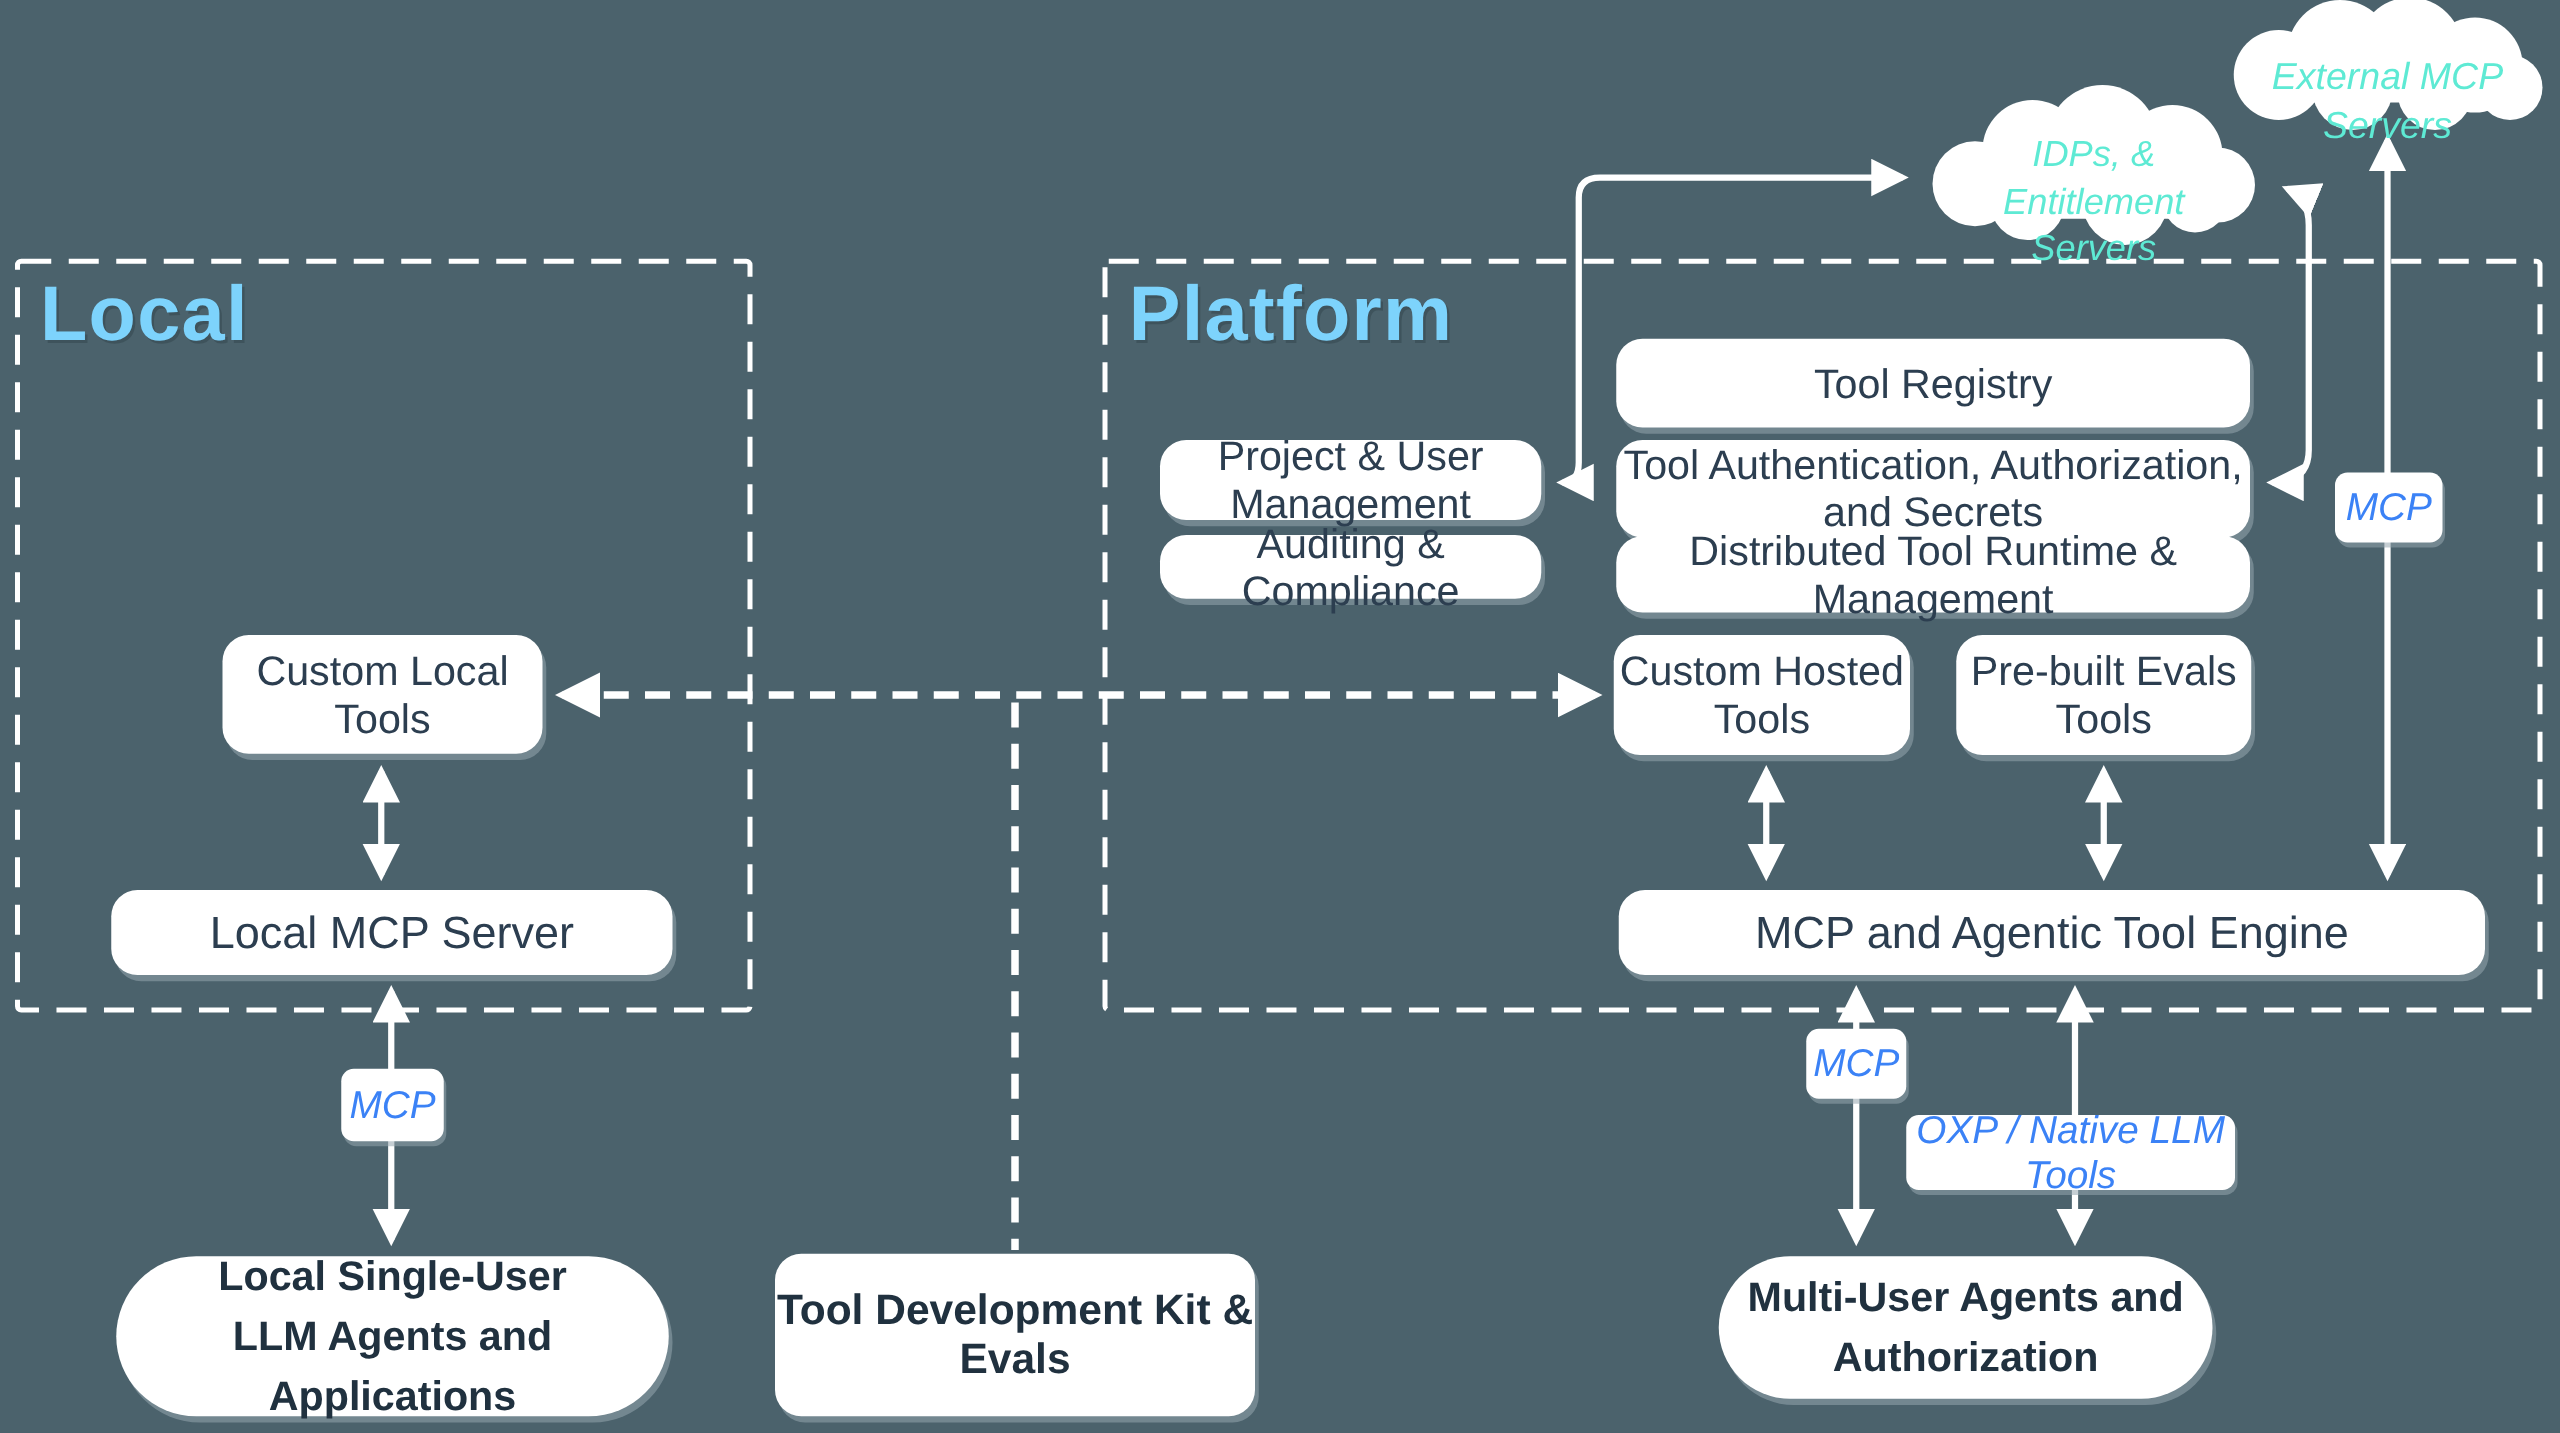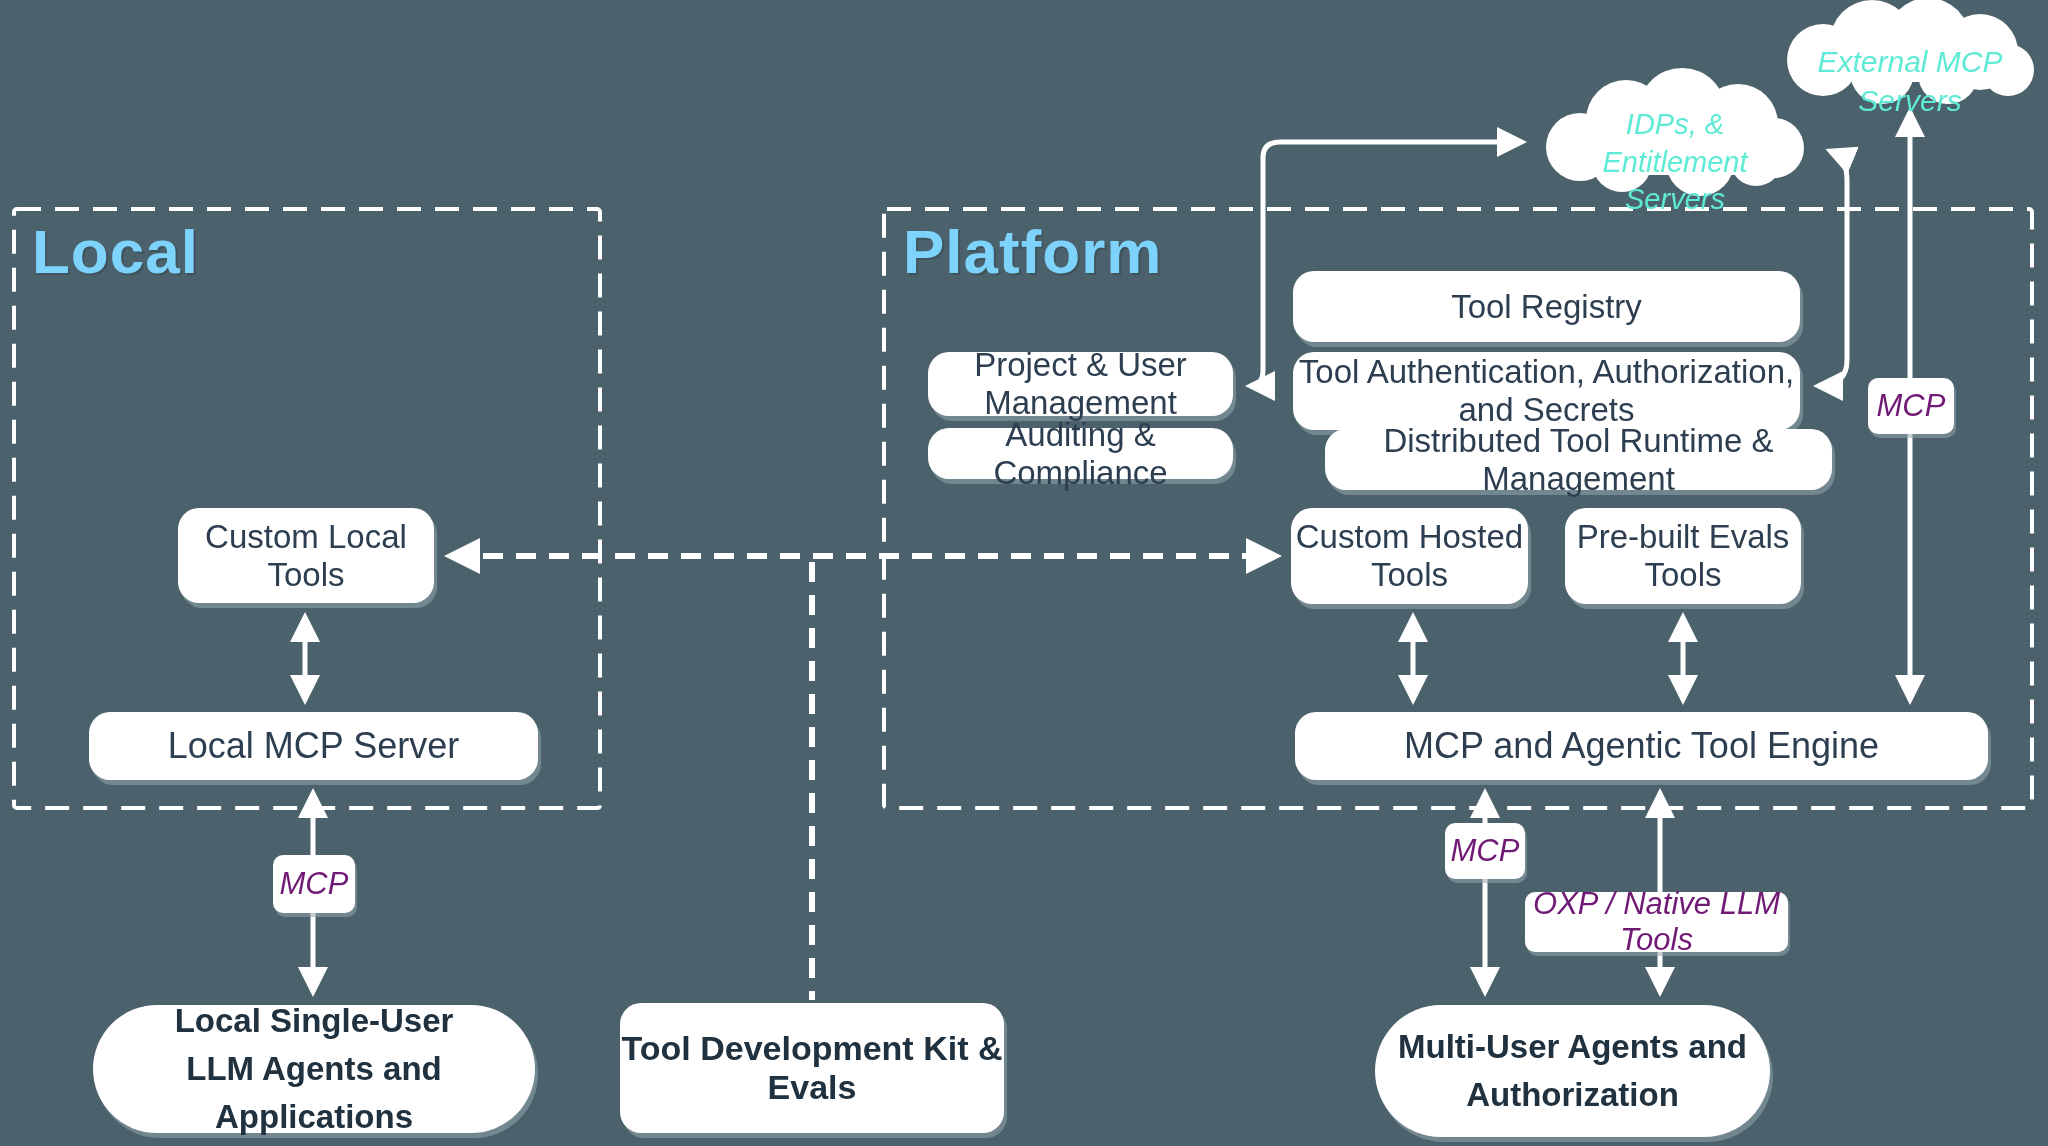--- a/index.html
+++ b/index.html
@@ -19,21 +19,21 @@
     display:flex;align-items:center;justify-content:center;text-align:center;
     color:#2C3E50;font-size:33px;
     box-shadow:3px 5px 0 rgba(150,166,175,.55);
   }
   .node.big{font-size:36px;}
   .node.bold{font-weight:bold;color:#20313F;}
   .pill{border-radius:66px;line-height:1.45;}
   .tag{
     position:absolute;z-index:4;background:#ffffff;border-radius:10px;
     display:flex;align-items:center;justify-content:center;text-align:center;
-    color:#701a75;font-size:31px;font-style:italic;
+    color:#3b82f6;font-size:31px;font-style:italic;
     box-shadow:2px 4px 0 rgba(150,166,175,.55);
   }
   .cloud-label{
     position:absolute;z-index:4;color:#5eead4;font-style:italic;
     font-size:30px;text-align:center;line-height:1.3;font-weight:500;
   }
 </style>
 </head>
 <body>
 
@@ -89,36 +89,36 @@
     </g>
   </svg>
 
   <div class="region-title" style="left:32px;top:216px;">Local</div>
   <div class="region-title" style="left:903px;top:216px;">Platform</div>
 
   <div class="node" style="left:1293px;top:271px;width:507px;height:71px;">Tool Registry</div>
   <div class="node" style="left:928px;top:352px;width:305px;height:64px;">Project &amp; User Management</div>
   <div class="node" style="left:1293px;top:352px;width:507px;height:78px;">Tool Authentication, Authorization, and Secrets</div>
   <div class="node" style="left:928px;top:428px;width:305px;height:51px;">Auditing &amp; Compliance</div>
-  <div class="node" style="left:1293px;top:429px;width:507px;height:61px;margin-left:32px;">Distributed Tool Runtime &amp; Management</div>
+  <div class="node" style="left:1293px;top:429px;width:507px;height:61px;">Distributed Tool Runtime &amp; Management</div>
   <div class="node" style="left:1291px;top:508px;width:237px;height:96px;">Custom Hosted Tools</div>
   <div class="node" style="left:1565px;top:508px;width:236px;height:96px;">Pre-built Evals Tools</div>
   <div class="node big" style="left:1295px;top:712px;width:693px;height:68px;">MCP and Agentic Tool Engine</div>
 
   <div class="node" style="left:178px;top:508px;width:256px;height:95px;">Custom Local Tools</div>
   <div class="node big" style="left:89px;top:712px;width:449px;height:68px;">Local MCP Server</div>
 
   <div class="node pill bold" style="left:93px;top:1005px;width:442px;height:128px;">
     <div>
       <div>Local Single-User</div>
       <div>LLM Agents and Applications</div>
     </div>
   </div>
   <div class="node bold" style="left:620px;top:1003px;width:384px;height:130px;font-size:34px;">Tool Development Kit &amp; Evals</div>
-  <div class="node pill bold" style="left:1375px;top:1005px;width:395px;height:132px;">
+  <div class="node pill bold" style="left:1375px;top:1005px;width:395px;height:114px;">
     <div>
       <div>Multi-User Agents and</div>
       <div>Authorization</div>
     </div>
   </div>
 
   <div class="tag" style="left:273px;top:855px;width:82px;height:58px;">MCP</div>
   <div class="tag" style="left:1445px;top:823px;width:80px;height:56px;">MCP</div>
   <div class="tag" style="left:1525px;top:892px;width:263px;height:60px;">OXP / Native LLM Tools</div>
   <div class="tag" style="left:1868px;top:378px;width:86px;height:56px;">MCP</div>

